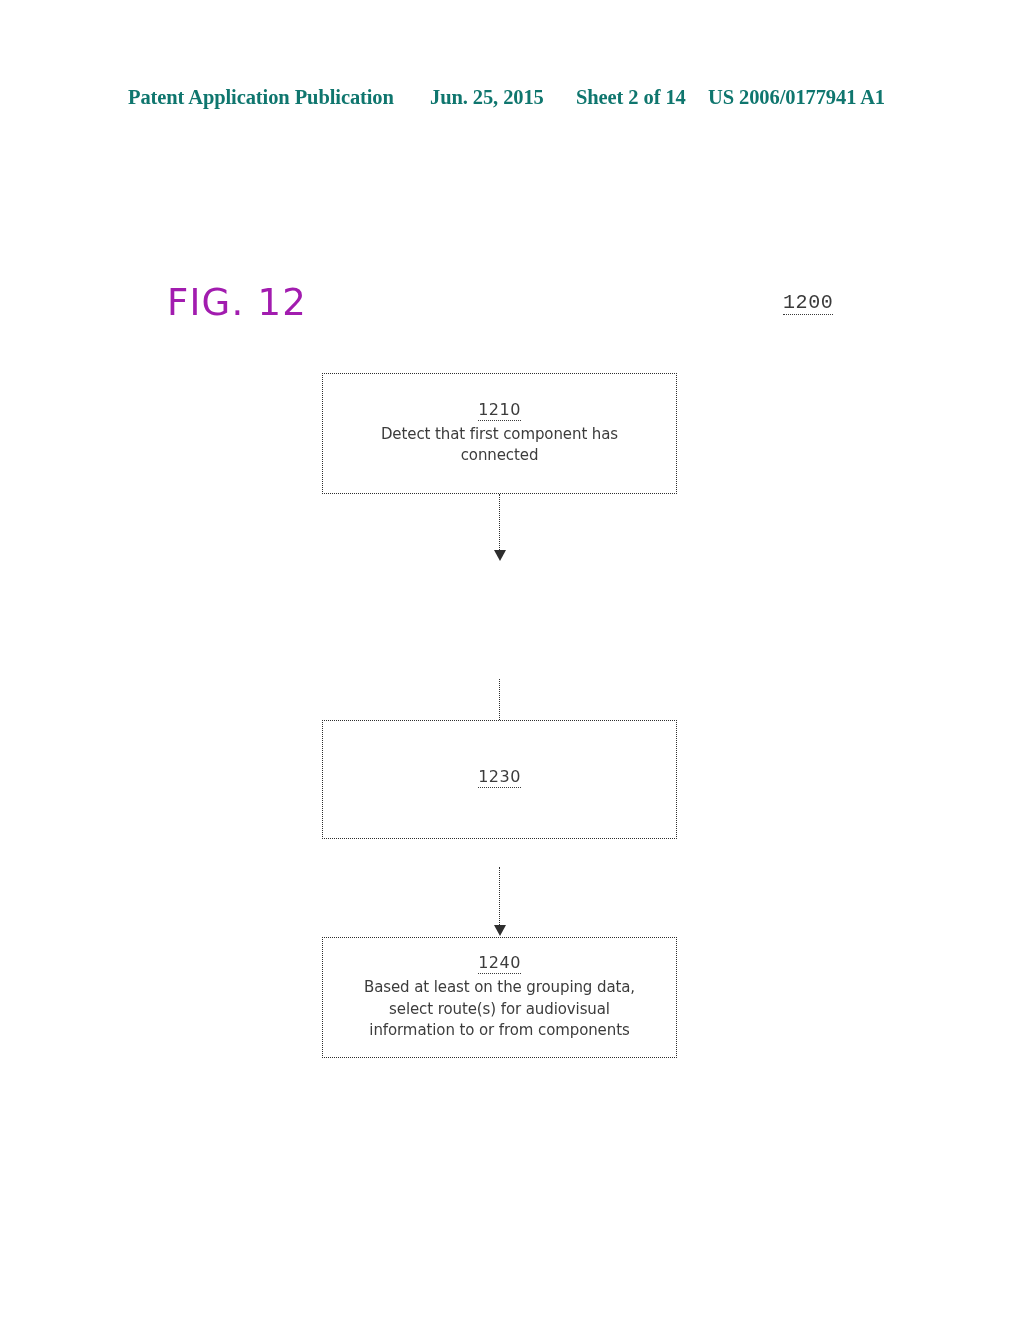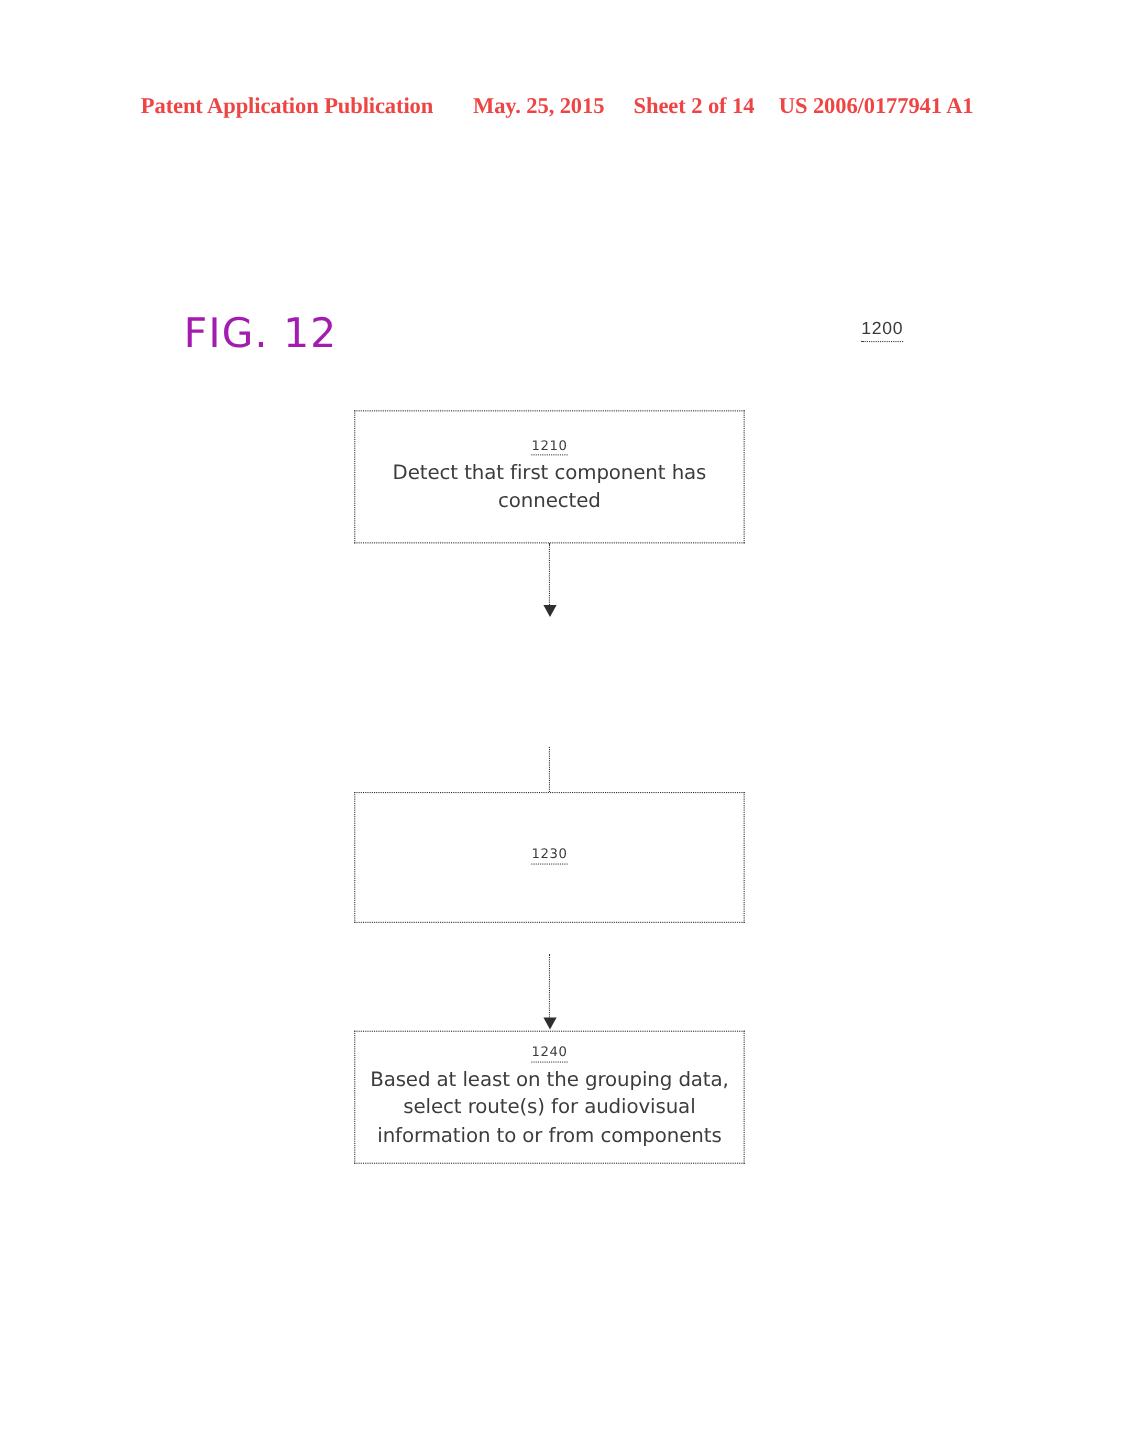--- a/index.html
+++ b/index.html
@@ -21,21 +21,21 @@
     position: absolute;
     top: 86px;
     left: 0;
     width: 1024px;
     height: 34px;
     display: flex;
     align-items: baseline;
     font-family: "Liberation Serif", serif;
     font-weight: bold;
     font-size: 20.5px;
-    color: #ef4444;
+    color: #0f766e;
     letter-spacing: -0.1px;
     white-space: nowrap;
   }
   .hdr-pub {
     position: absolute;
     left: 128px;
   }
   .hdr-date {
     position: absolute;
     left: 430px;
@@ -59,23 +59,23 @@
     letter-spacing: 1.2px;
     color: #a21caf;
     font-family: "DejaVu Sans", sans-serif;
   }
 
   
   .fig-ref {
     position: absolute;
     left: 783px;
     top: 292px;
-    font-size: 16px;
+    font-size: 20px;
     color: #3a3a3a;
-    font-family: Liberation Sans, sans-serif;
+    font-family: Liberation Mono, monospace;
     letter-spacing: 0.6px;
     border-bottom: 1px dotted #3a3a3a;
     padding-bottom: 1px;
     line-height: 1.05;
   }
 
   
   .flowchart {
     position: absolute;
     left: 0;
@@ -93,32 +93,32 @@
     box-sizing: border-box;
     display: flex;
     flex-direction: column;
     align-items: center;
     justify-content: center;
     text-align: center;
   }
 
   .node-ref {
     font-family: "DejaVu Sans", sans-serif;
-    font-size: 12px;
+    font-size: 16px;
     color: #3c3c3c;
     letter-spacing: 0.5px;
     border-bottom: 1px dotted #3c3c3c;
     padding-bottom: 1px;
     line-height: 1.15;
     margin-bottom: 3px;
   }
 
   .node-text {
     font-family: "DejaVu Sans", sans-serif;
-    font-size: 18px;
+    font-size: 15px;
     color: #3c3c3c;
     line-height: 1.42;
     letter-spacing: -0.1px;
     padding: 0 8px;
     white-space: pre-line;
   }
 
   
   #node-1210 { top: 373px;  height: 121px; }
   #node-1220 { top: 562px;  height: 117px; }
@@ -158,21 +158,21 @@
 
   #conn-3 { top: 867px; height: 70px; }
   #conn-3 .stem { height: 60px; }
   #conn-3 .head { top: 58px; }
 </style>
 </head>
 <body>
 
 <div class="page-header">
   <span class="hdr-pub">Patent Application Publication</span>
-  <span class="hdr-date">May. 25, 2015</span>
+  <span class="hdr-date">Jun. 25, 2015</span>
   <span class="hdr-sheet">Sheet 2 of 14</span>
   <span class="hdr-docnum">US 2006/0177941 A1</span>
 </div>
 
 <div class="fig-label">FIG. 12</div>
 <div class="fig-ref">1200</div>
 
 <div class="flowchart">
 
   <div class="node" id="node-1210">

